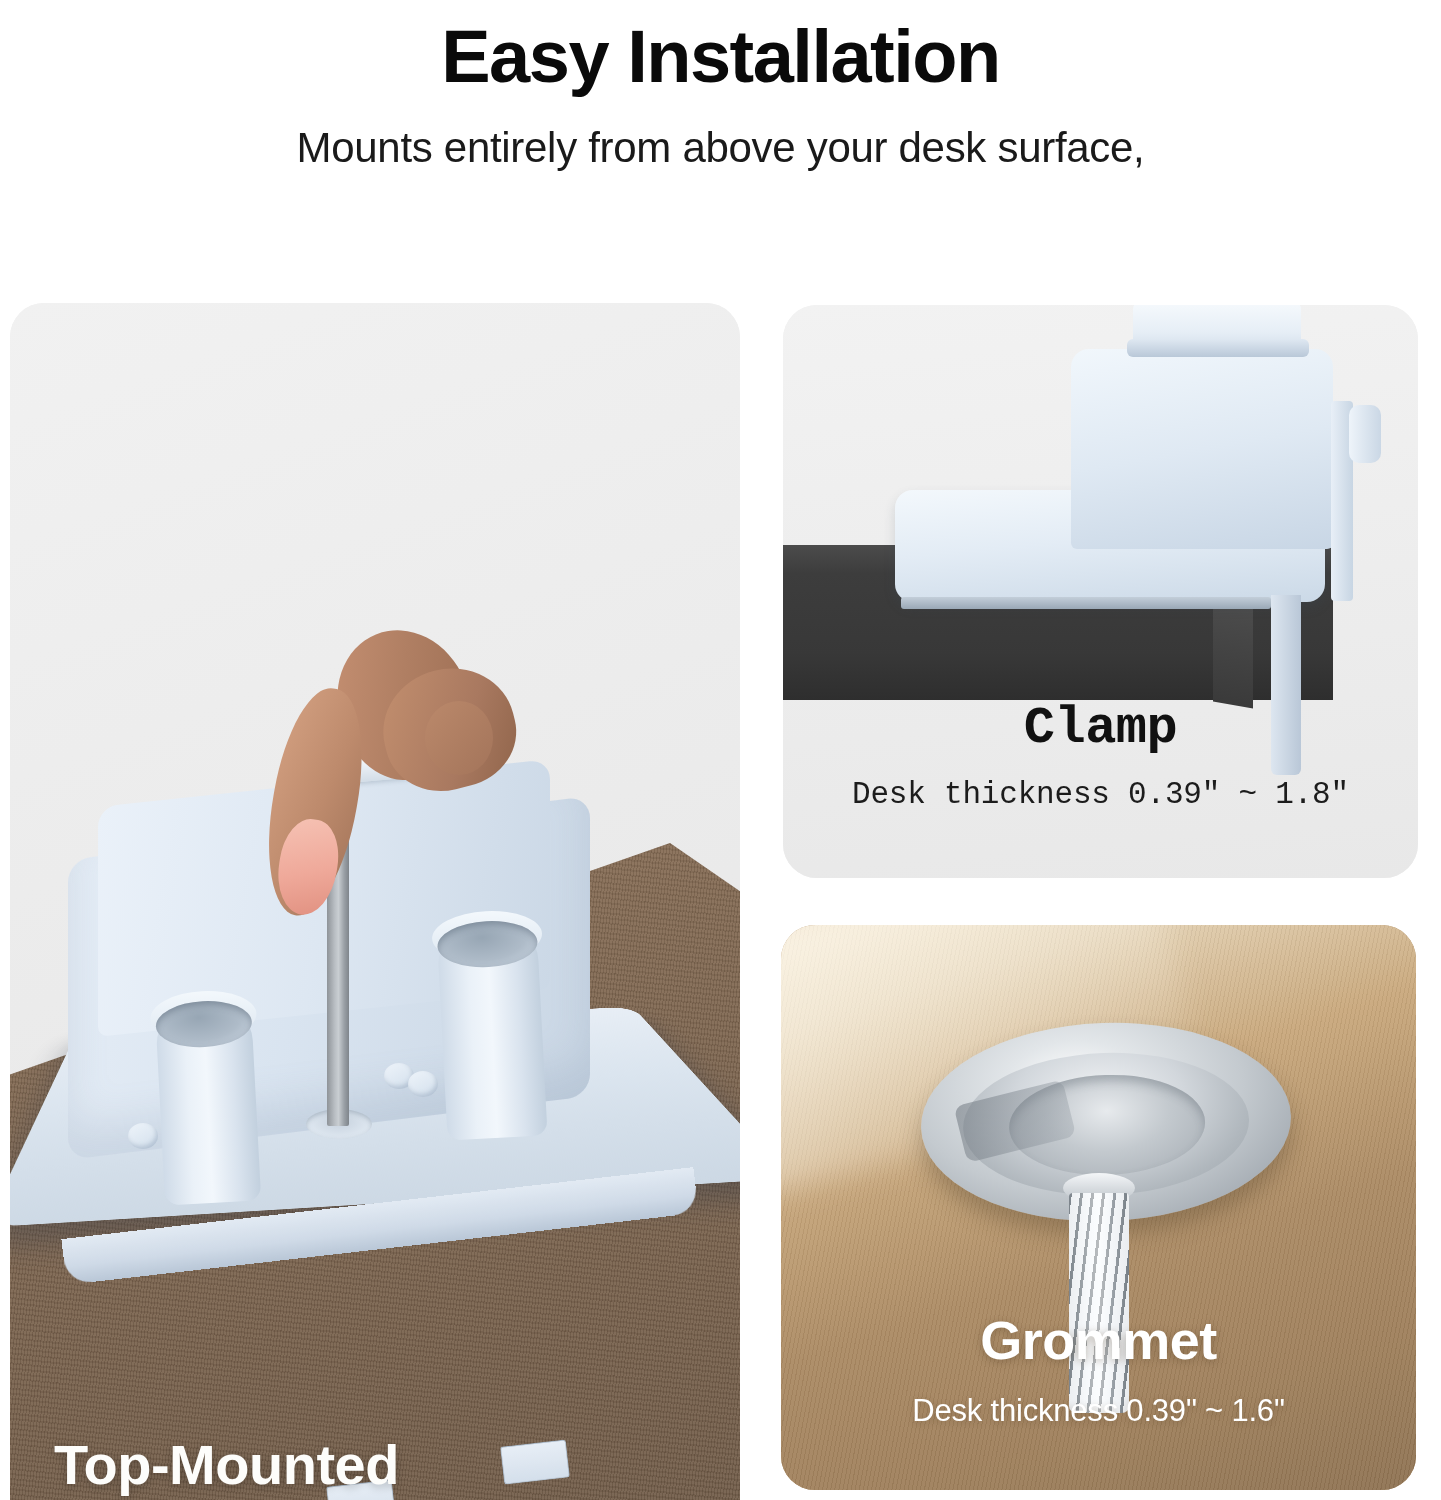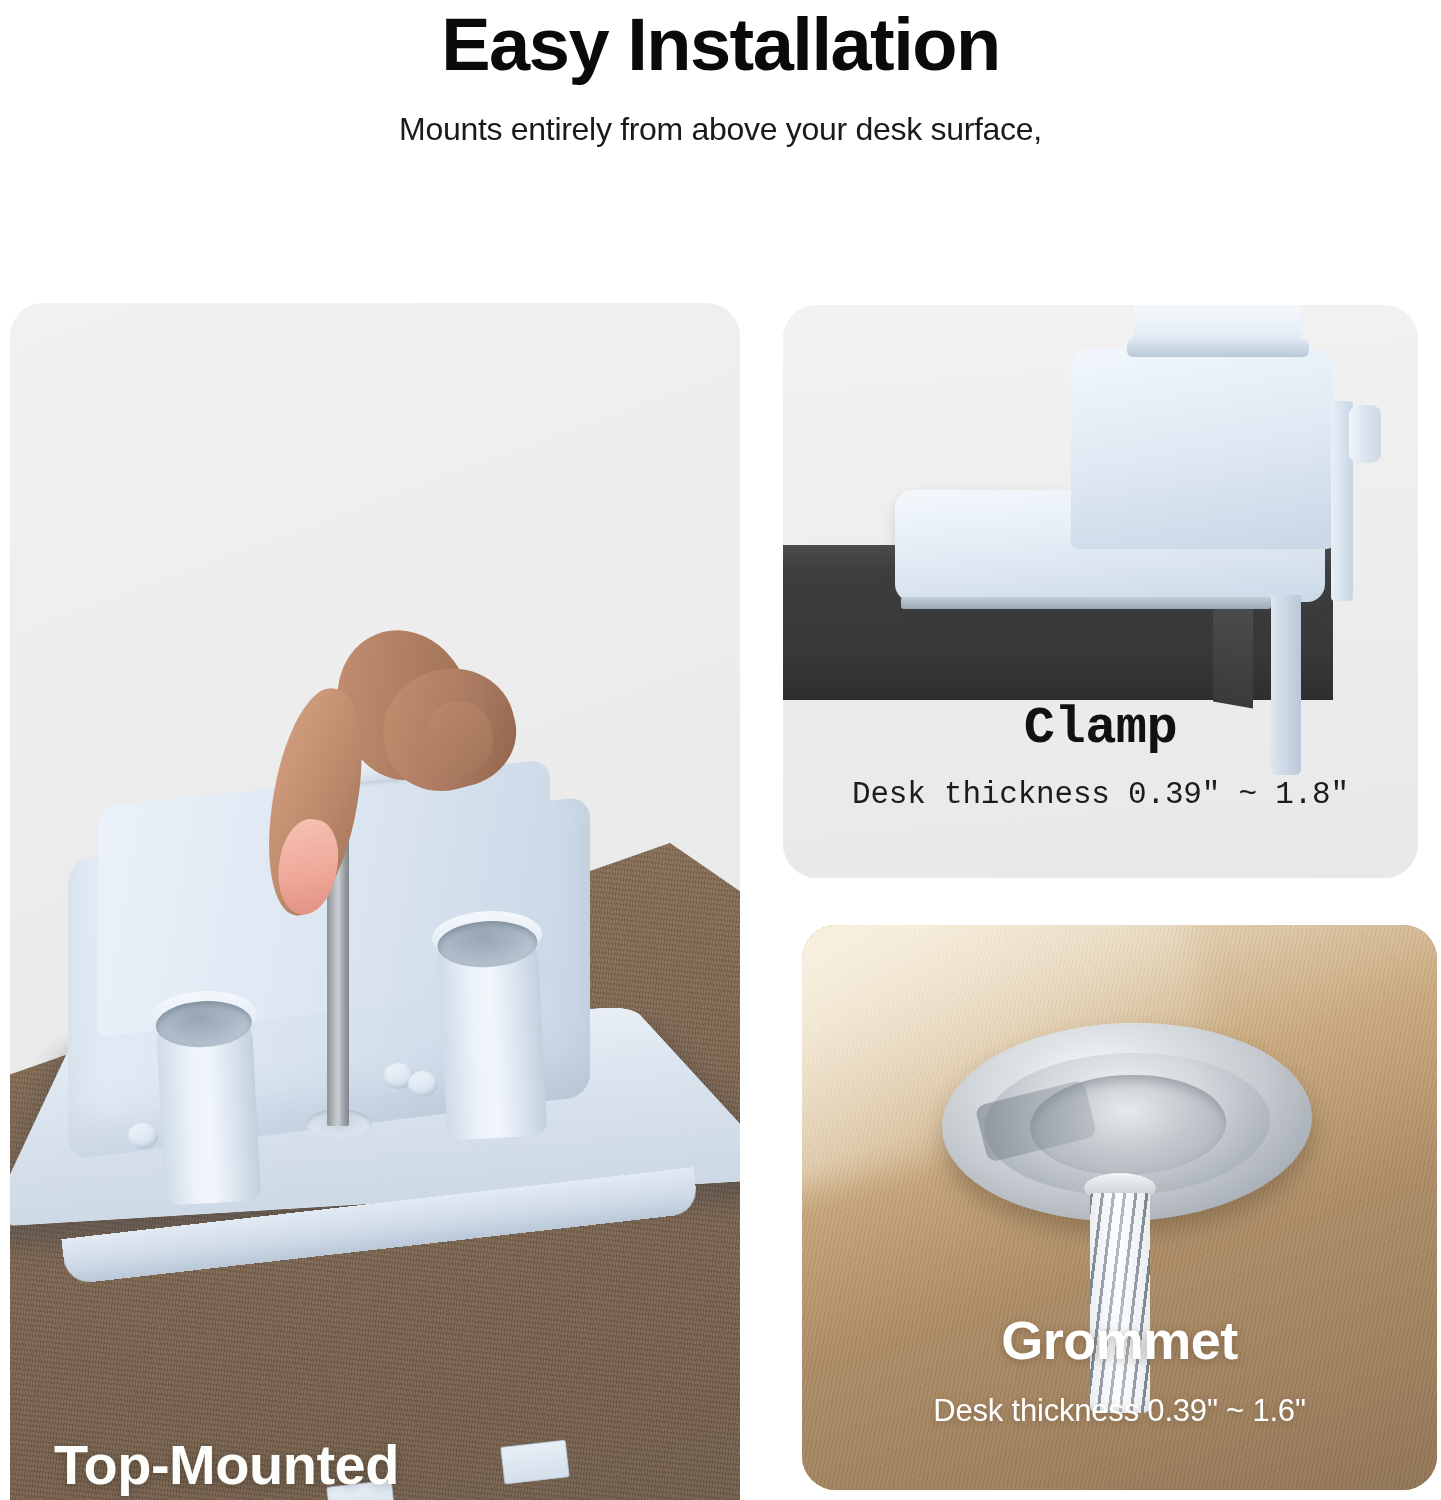--- a/index.html
+++ b/index.html
@@ -11,33 +11,33 @@
     width: 1441px;
     height: 1500px;
     font-family: "Liberation Sans", sans-serif;
     overflow: hidden;
     position: relative;
   }
 
   
   #header {
     width: 1441px;
-    padding-top: 6px;
+    padding-top: 18px;
     text-align: center;
   }
   #page-title {
     font-size: 74px;
     font-weight: 700;
     color: #0a0a0a;
     letter-spacing: -1.5px;
     line-height: 1.05;
     margin: 0;
   }
   #page-subtitle {
-    font-size: 32px;
+    font-size: 42px;
     font-weight: 400;
     color: #1a1a1a;
     line-height: 1.45;
     margin: 22px 0 0 0;
     letter-spacing: -0.3px;
   }
   #page-subtitle .sub-line { display: block; }
 
   
   #panels {
@@ -350,21 +350,21 @@
   #cl-sub {
     font-size: 31px;
     font-weight: 400;
     color: #1c1c1c;
     margin-top: 22px;
     letter-spacing: -0.2px;
   }
 
   
   #panel-grommet {
-    left: 802px; top: 622px;
+    left: 781px; top: 622px;
     width: 635px; height: 565px;
     background: #b08f66;
   }
   #gr-wood {
     position: absolute; inset: 0;
     background:
       repeating-linear-gradient(101deg, rgba(0,0,0,0.045) 0px, rgba(0,0,0,0.045) 1px, rgba(255,255,255,0.05) 1px, rgba(255,255,255,0.05) 4px),
       linear-gradient(163deg, #f0e3cd 0%, #e3d1b3 14%, #c9a87c 34%, #ab8a63 58%, #9e7f5b 80%, #8e7252 100%);
   }
   #gr-wood-hi {

